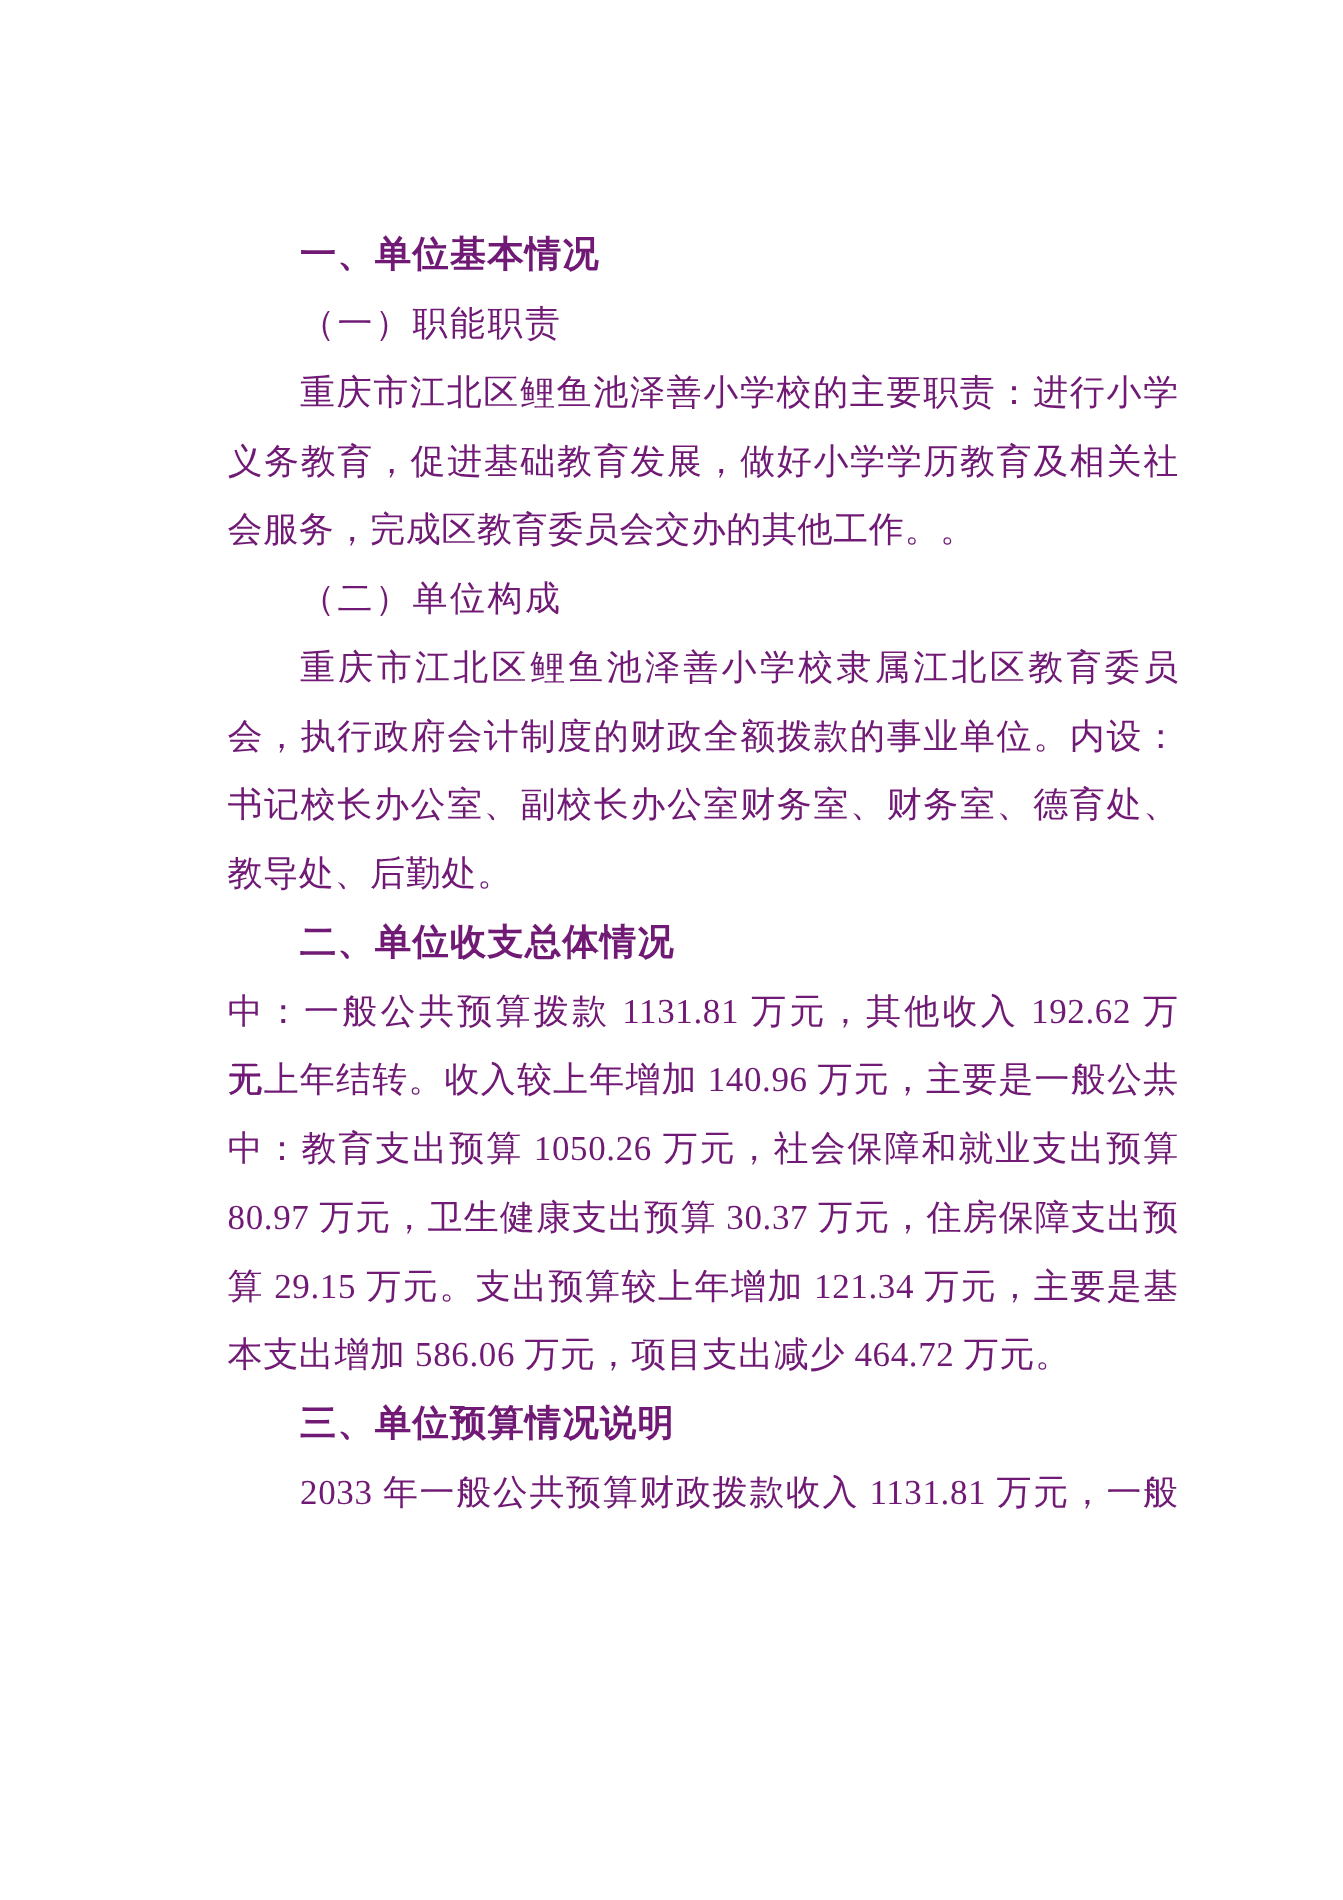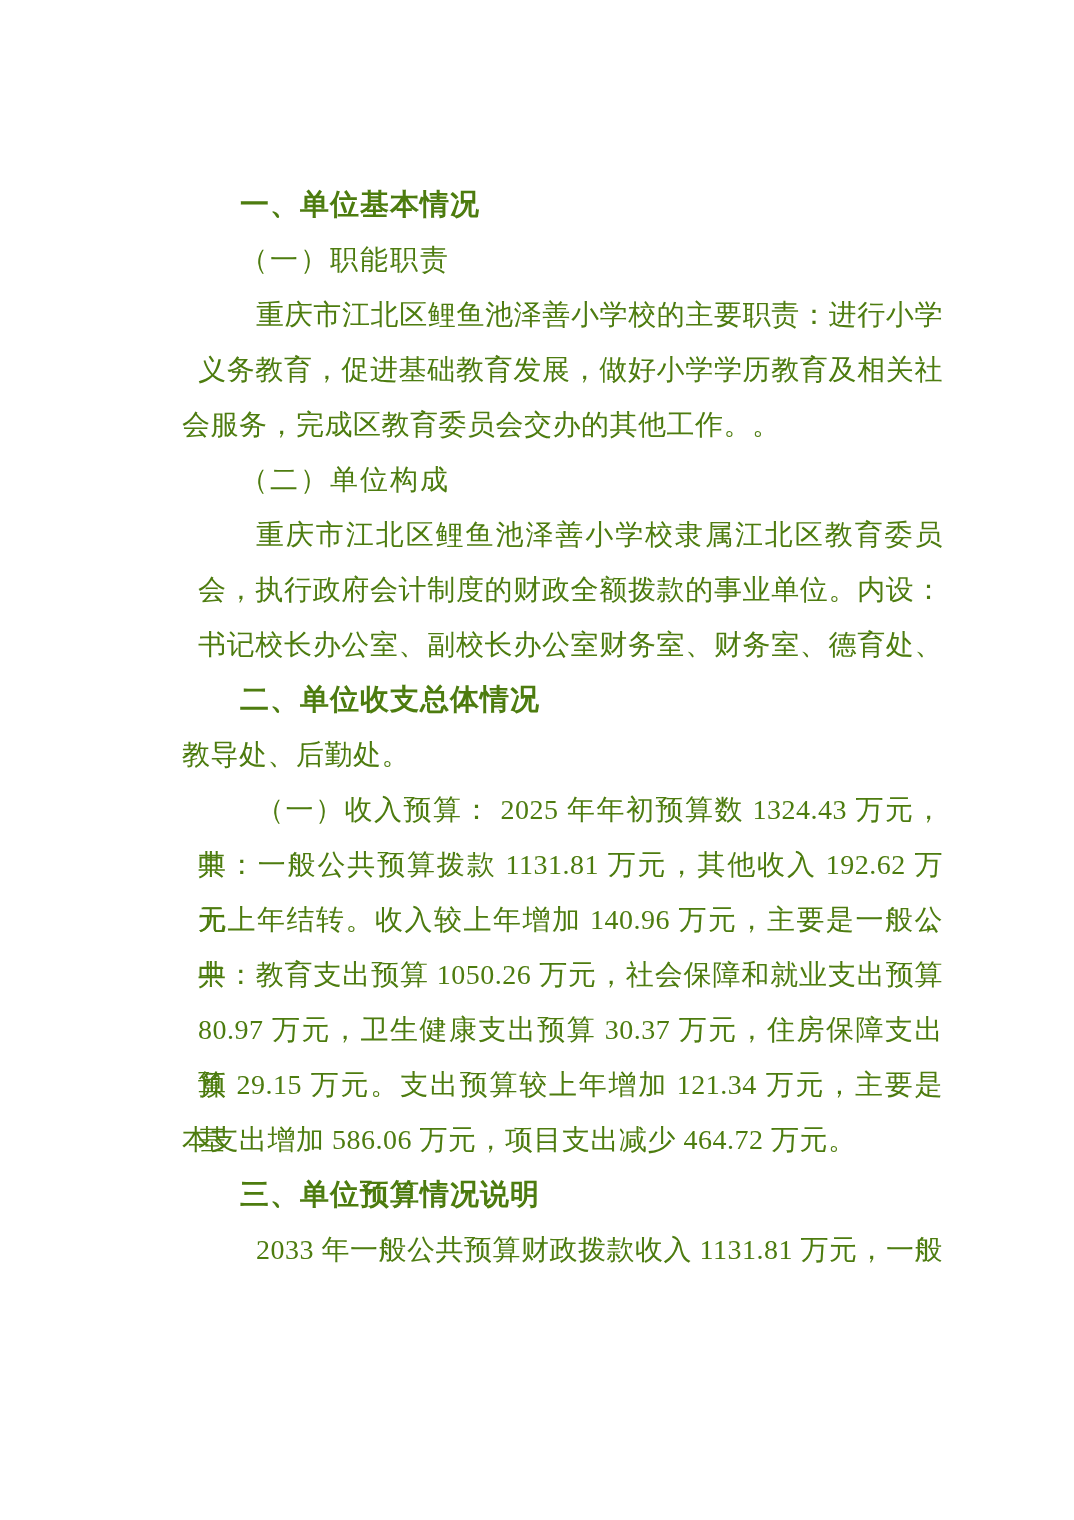--- a/index.html
+++ b/index.html
@@ -7,41 +7,40 @@
     padding: 0;
     background: #ffffff;
   }
   .page {
     position: relative;
     width: 1074px;
     height: 1520px;
     background: #ffffff;
     overflow: hidden;
     font-family: "Liberation Serif", "DejaVu Serif", serif;
-    color: #4d7c0f;
+    color: #701a75;
   }
   .content {
     position: absolute;
     left: 182px;
     top: 177px;
     width: 761px;
   }
   .line {
     height: 55px;
     line-height: 55px;
     font-size: 28px;
     white-space: nowrap;
     text-align: left;
   }
   
   .line.fill {
     white-space: normal;
     text-align: justify;
     text-align-last: justify;
-    margin-left: 16px;
   }
   .line.indent {
     padding-left: 58px;
   }
   .line.indent.fill {
     padding-left: 0;
     text-indent: 58px;
   }
   .line.heading {
     font-family: "Liberation Sans", "DejaVu Sans", sans-serif;
@@ -63,23 +62,22 @@
   <div class="content">
       <div class="line heading indent">一、单位基本情况</div>
       <div class="line subheading indent">（一）职能职责</div>
       <div class="line body indent fill">重庆市江北区鲤鱼池泽善小学校的主要职责：进行小学</div>
       <div class="line body fill">义务教育，促进基础教育发展，做好小学学历教育及相关社</div>
       <div class="line body">会服务，完成区教育委员会交办的其他工作。。</div>
       <div class="line subheading indent">（二）单位构成</div>
       <div class="line body indent fill">重庆市江北区鲤鱼池泽善小学校隶属江北区教育委员</div>
       <div class="line body fill">会，执行政府会计制度的财政全额拨款的事业单位。内设：</div>
       <div class="line body fill">书记校长办公室、副校长办公室财务室、财务室、德育处、</div>
+      <div class="line body">教导处、后勤处。</div>
       <div class="line heading indent">二、单位收支总体情况</div>
-      <div class="line body">教导处、后勤处。</div>
-      <div class="line body indent fill">（一）收入预算： 2025 年年初预算数 1324.43 万元，其</div>
       <div class="line body fill">中：一般公共预算拨款 1131.81 万元，其他收入 192.62 万元，</div>
       <div class="line body fill">无上年结转。收入较上年增加 140.96 万元，主要是一般公共</div>
       <div class="line body fill">中：教育支出预算 1050.26 万元，社会保障和就业支出预算</div>
       <div class="line body fill">80.97 万元，卫生健康支出预算 30.37 万元，住房保障支出预</div>
       <div class="line body fill">算 29.15 万元。支出预算较上年增加 121.34 万元，主要是基</div>
       <div class="line body">本支出增加 586.06 万元，项目支出减少 464.72 万元。</div>
       <div class="line heading indent">三、单位预算情况说明</div>
       <div class="line body indent fill">2033 年一般公共预算财政拨款收入 1131.81 万元，一般</div>
     </div>
 </div>

